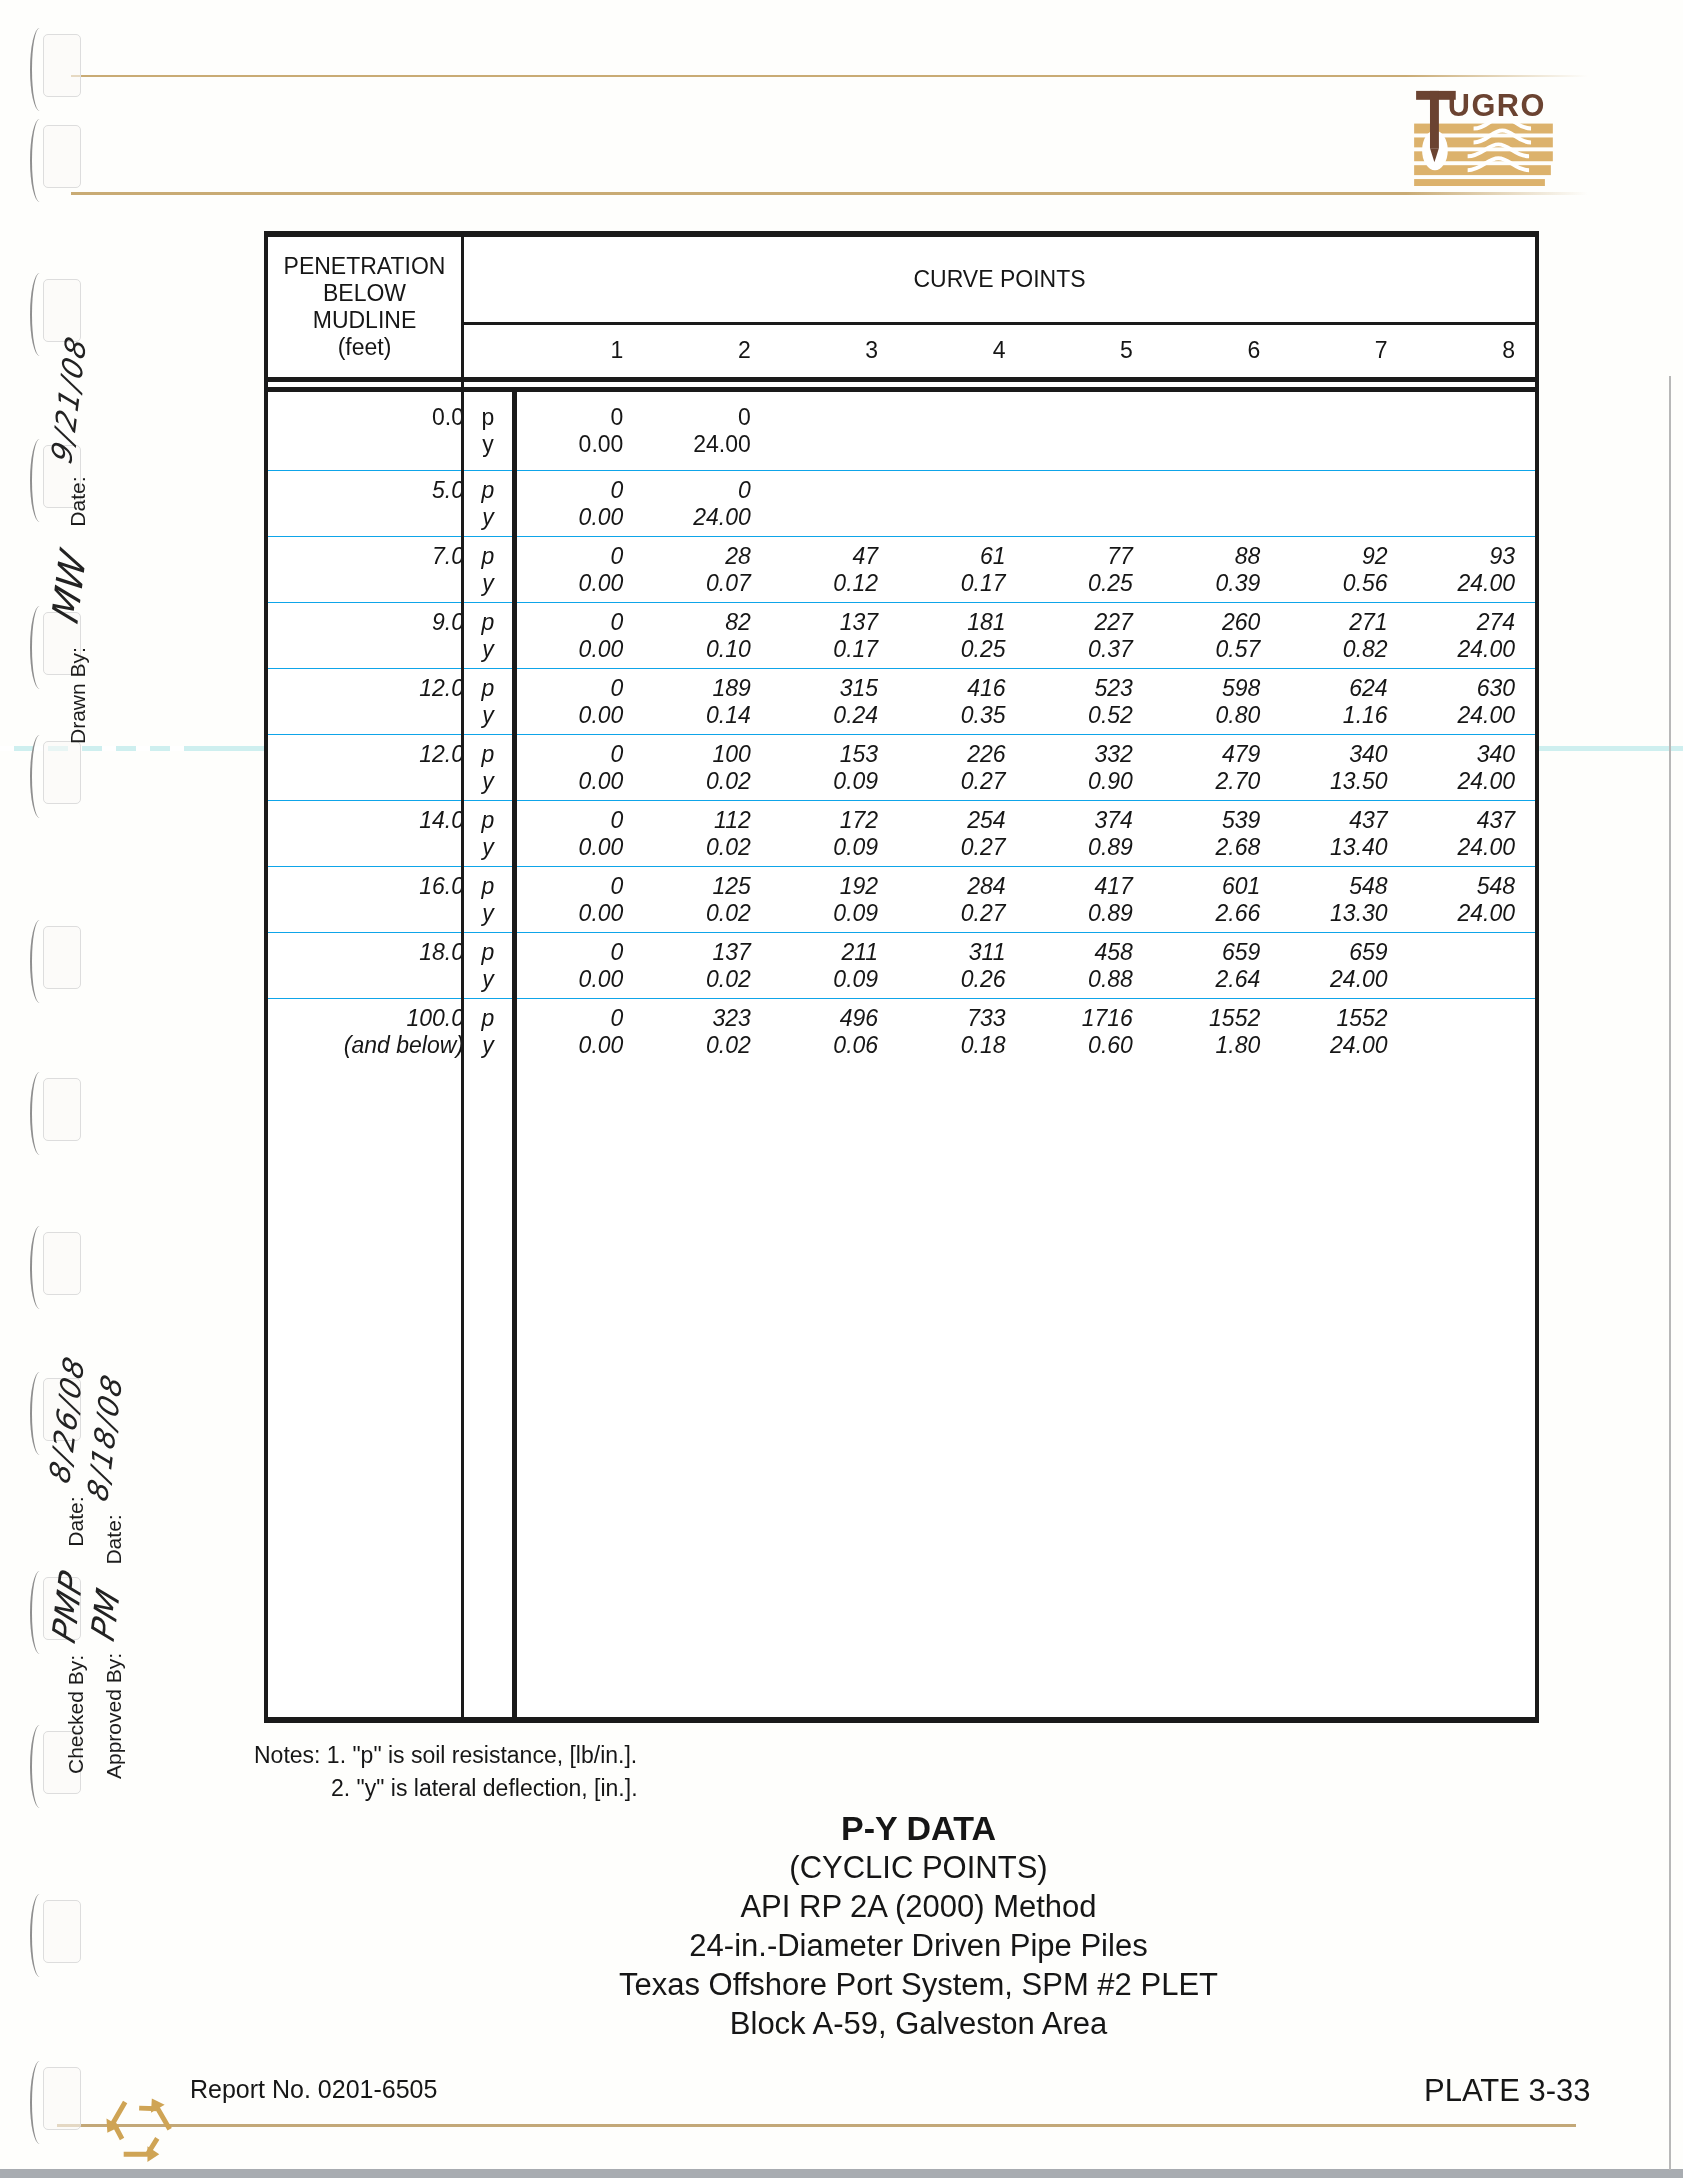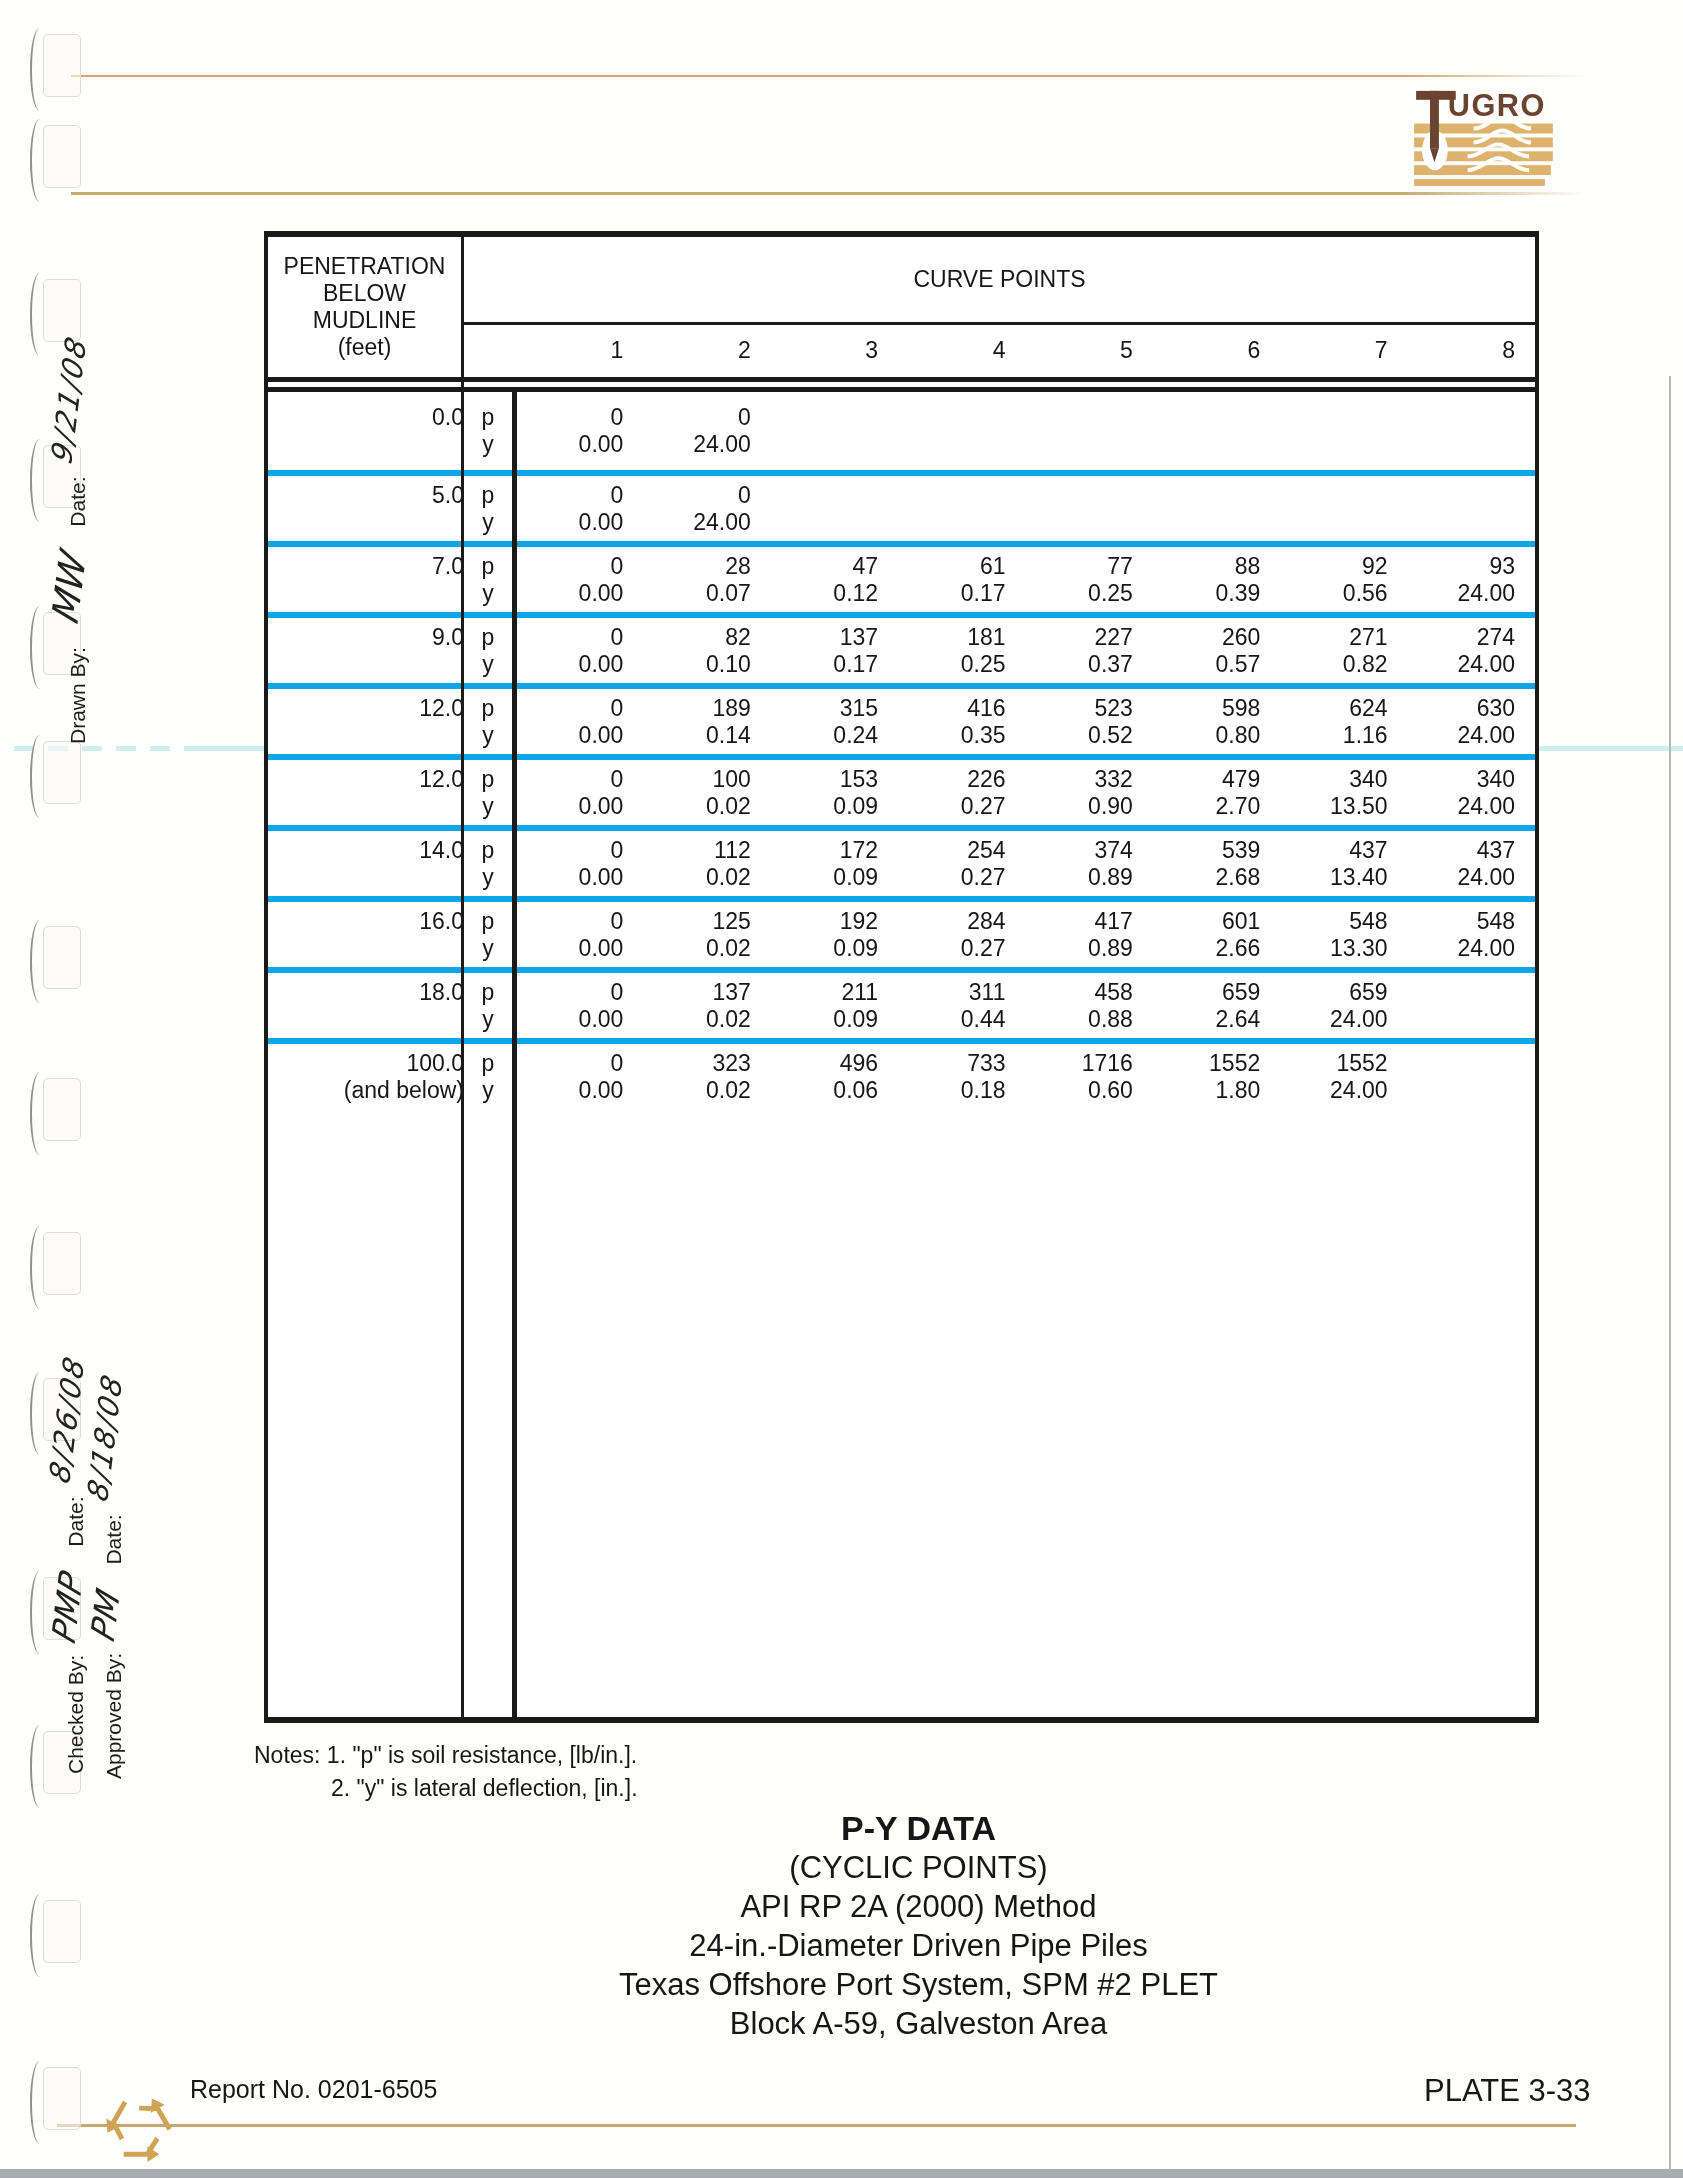--- a/index.html
+++ b/index.html
@@ -38,21 +38,21 @@
   #curvelabel{position:absolute;left:196px;right:0;top:0;height:85px;display:flex;
            align-items:center;justify-content:center;}
   #hline1{position:absolute;left:196px;right:0;top:85px;height:3px;background:#1a1a1a;}
   #numrow{position:absolute;left:248px;right:0;top:88px;height:51px;display:flex;align-items:center;}
   #numrow .num{flex:1;text-align:right;padding-right:20px;}
   #hsep{position:absolute;left:0;right:0;top:140px;height:15px;
         background:linear-gradient(#1a1a1a 0 5px,#fff 5px 10px,#1a1a1a 10px 15px);}
   #tbody{position:absolute;left:0;right:0;top:154px;bottom:0;display:flex;flex-direction:column;}
   .trow{display:flex;height:65px;flex:none;}
   .trow.first{height:79px;}
-  .trow + .trow{border-top:6px solid #0ea5e9;}
+  .trow + .trow{border-top:1px solid #0ea5e9;font-style:italic;}
   .rfiller{flex:1;}
   .cdepth{width:196px;display:flex;flex-direction:column;justify-content:center;
           text-align:right;line-height:27px;}
   .cpy{width:52px;display:flex;flex-direction:column;justify-content:center;
        text-align:center;line-height:27px;padding-right:4px;box-sizing:border-box;}
   .cdata{flex:1;display:flex;flex-direction:column;justify-content:center;}
   .dline{display:flex;line-height:27px;}
   .dline span{flex:1;text-align:right;padding-right:20px;}
 
   
@@ -423,21 +423,21 @@
             <span>311</span>
             <span>458</span>
             <span>659</span>
             <span>659</span>
             <span></span>
           </div>
           <div class="dline">
             <span>0.00</span>
             <span>0.02</span>
             <span>0.09</span>
-            <span>0.44</span>
+            <span>0.26</span>
             <span>0.88</span>
             <span>2.64</span>
             <span>24.00</span>
             <span></span>
           </div>
         </div>
       </div>
       <div class="trow">
         <div class="cdepth">
           <div>100.0</div>

